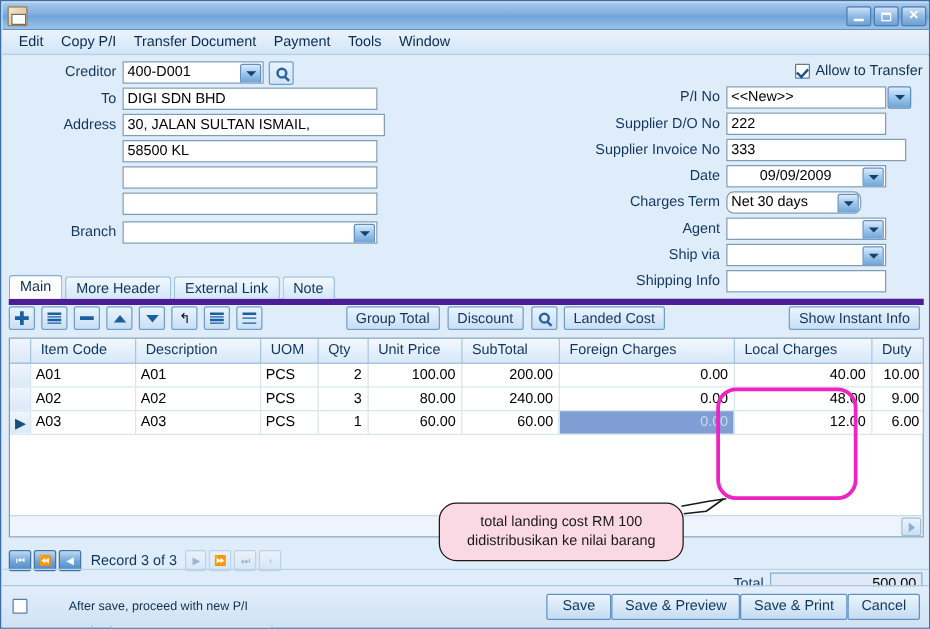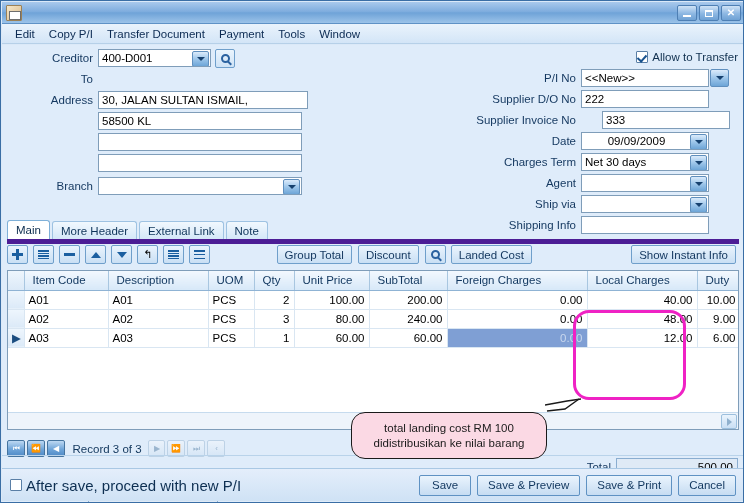--- a/index.html
+++ b/index.html
@@ -294,21 +294,20 @@
     width: 196px; height: 47px;
     background: #fbd9e4;
     border: 1px solid #1a1a1a;
     border-radius: 14px;
     z-index: 32;
     display: flex; flex-direction: column;
     align-items: center; justify-content: center;
     font-size: 11.5px; color: #1a1a1a;
     line-height: 15px;
     text-align: center;
-    margin-top: 10px;
   }
   .callout-tail {
     position: absolute; left: 543px; top: 352px;
     width: 42px; height: 22px; z-index: 31;
   }
 
   
   .recnav {
     position: absolute; left: 5px; top: 393px;
     width: 220px; height: 21px;
@@ -359,22 +358,22 @@
 
   
   .footer {
     position: absolute; left: 1px; bottom: 1px;
     width: 742px; height: 33px;
     background: linear-gradient(to bottom, #e4eefb, #cfe2f5);
     border-top: 1px solid #a9c8e4;
     display: flex; align-items: center;
   }
   .footer .chkrow2 { display:flex; align-items:center; margin-left: 8px; }
-  .footer .chkrow2 .t { font-size: 15px; color: #0e2f52; }
-  .fbtns { position: absolute; right: 8px; display: flex; gap: 6px; }
+  .footer .chkrow2 .t { font-size: 10px; color: #0e2f52; margin-left: 29px; }
+  .fbtns { position: absolute; right: 8px; display: flex; gap: 0; }
   .fbtn {
     height: 21px; min-width: 52px; padding: 0 10px;
     background: linear-gradient(to bottom, #eaf4fd, #c6dcf2);
     border: 1px solid #5f92c3;
     border-radius: 2px;
     display:flex; align-items:center; justify-content:center;
     font-size: 11.5px; color: #10365e;
     white-space: nowrap;
   }
   .sep-line {
@@ -418,20 +417,21 @@
           <span class="ddbtn">
               <span class="arr"></span>
             </span>
         </div>
         <div class="magbtn">
             <span class="mag"></span>
           </div>
       </div>
       <div class="fr">
         <div class="lbl" style="width:96px;">To</div>
+        <div class="inp" style="width:204px;">DIGI SDN BHD</div>
       </div>
       <div class="fr">
         <div class="lbl" style="width:96px;">Address</div>
         <div class="inp" style="width:210px;">30, JALAN SULTAN ISMAIL,</div>
       </div>
       <div class="fr">
         <div class="lbl" style="width:96px;"></div>
         <div class="inp" style="width:204px;">58500 KL</div>
       </div>
       <div class="fr">
@@ -467,36 +467,36 @@
           </div>
       </div>
 
       <div class="fr">
         <div class="lbl" style="width:143px;">Supplier D/O No</div>
         <div class="inp" style="width:128px;">222</div>
       </div>
 
       <div class="fr">
         <div class="lbl" style="width:143px;">Supplier Invoice No</div>
-        <div class="inp" style="width:128px;margin-left:21px;">333</div>
+        <div class="inp" style="width:144px;">333</div>
       </div>
 
       <div class="fr">
         <div class="lbl" style="width:143px;">Date</div>
         <div class="inp ddinside" style="width:128px;padding-right:20px;justify-content:center;">
           <span>09/09/2009</span>
           <span class="ddbtn">
               <span class="arr"></span>
             </span>
         </div>
       </div>
 
       <div class="fr">
         <div class="lbl" style="width:143px;">Charges Term</div>
-        <div class="inp ddinside" style="width:128px;padding-right:20px;">
+        <div class="inp ddinside" style="width:108px;padding-right:20px;border-radius:6px;">
           <span>Net 30 days</span>
           <span class="ddbtn">
               <span class="arr"></span>
             </span>
         </div>
       </div>
 
       <div class="fr">
         <div class="lbl" style="width:143px;">Agent</div>
         <div class="inp ddinside" style="width:128px;padding-right:20px;">

